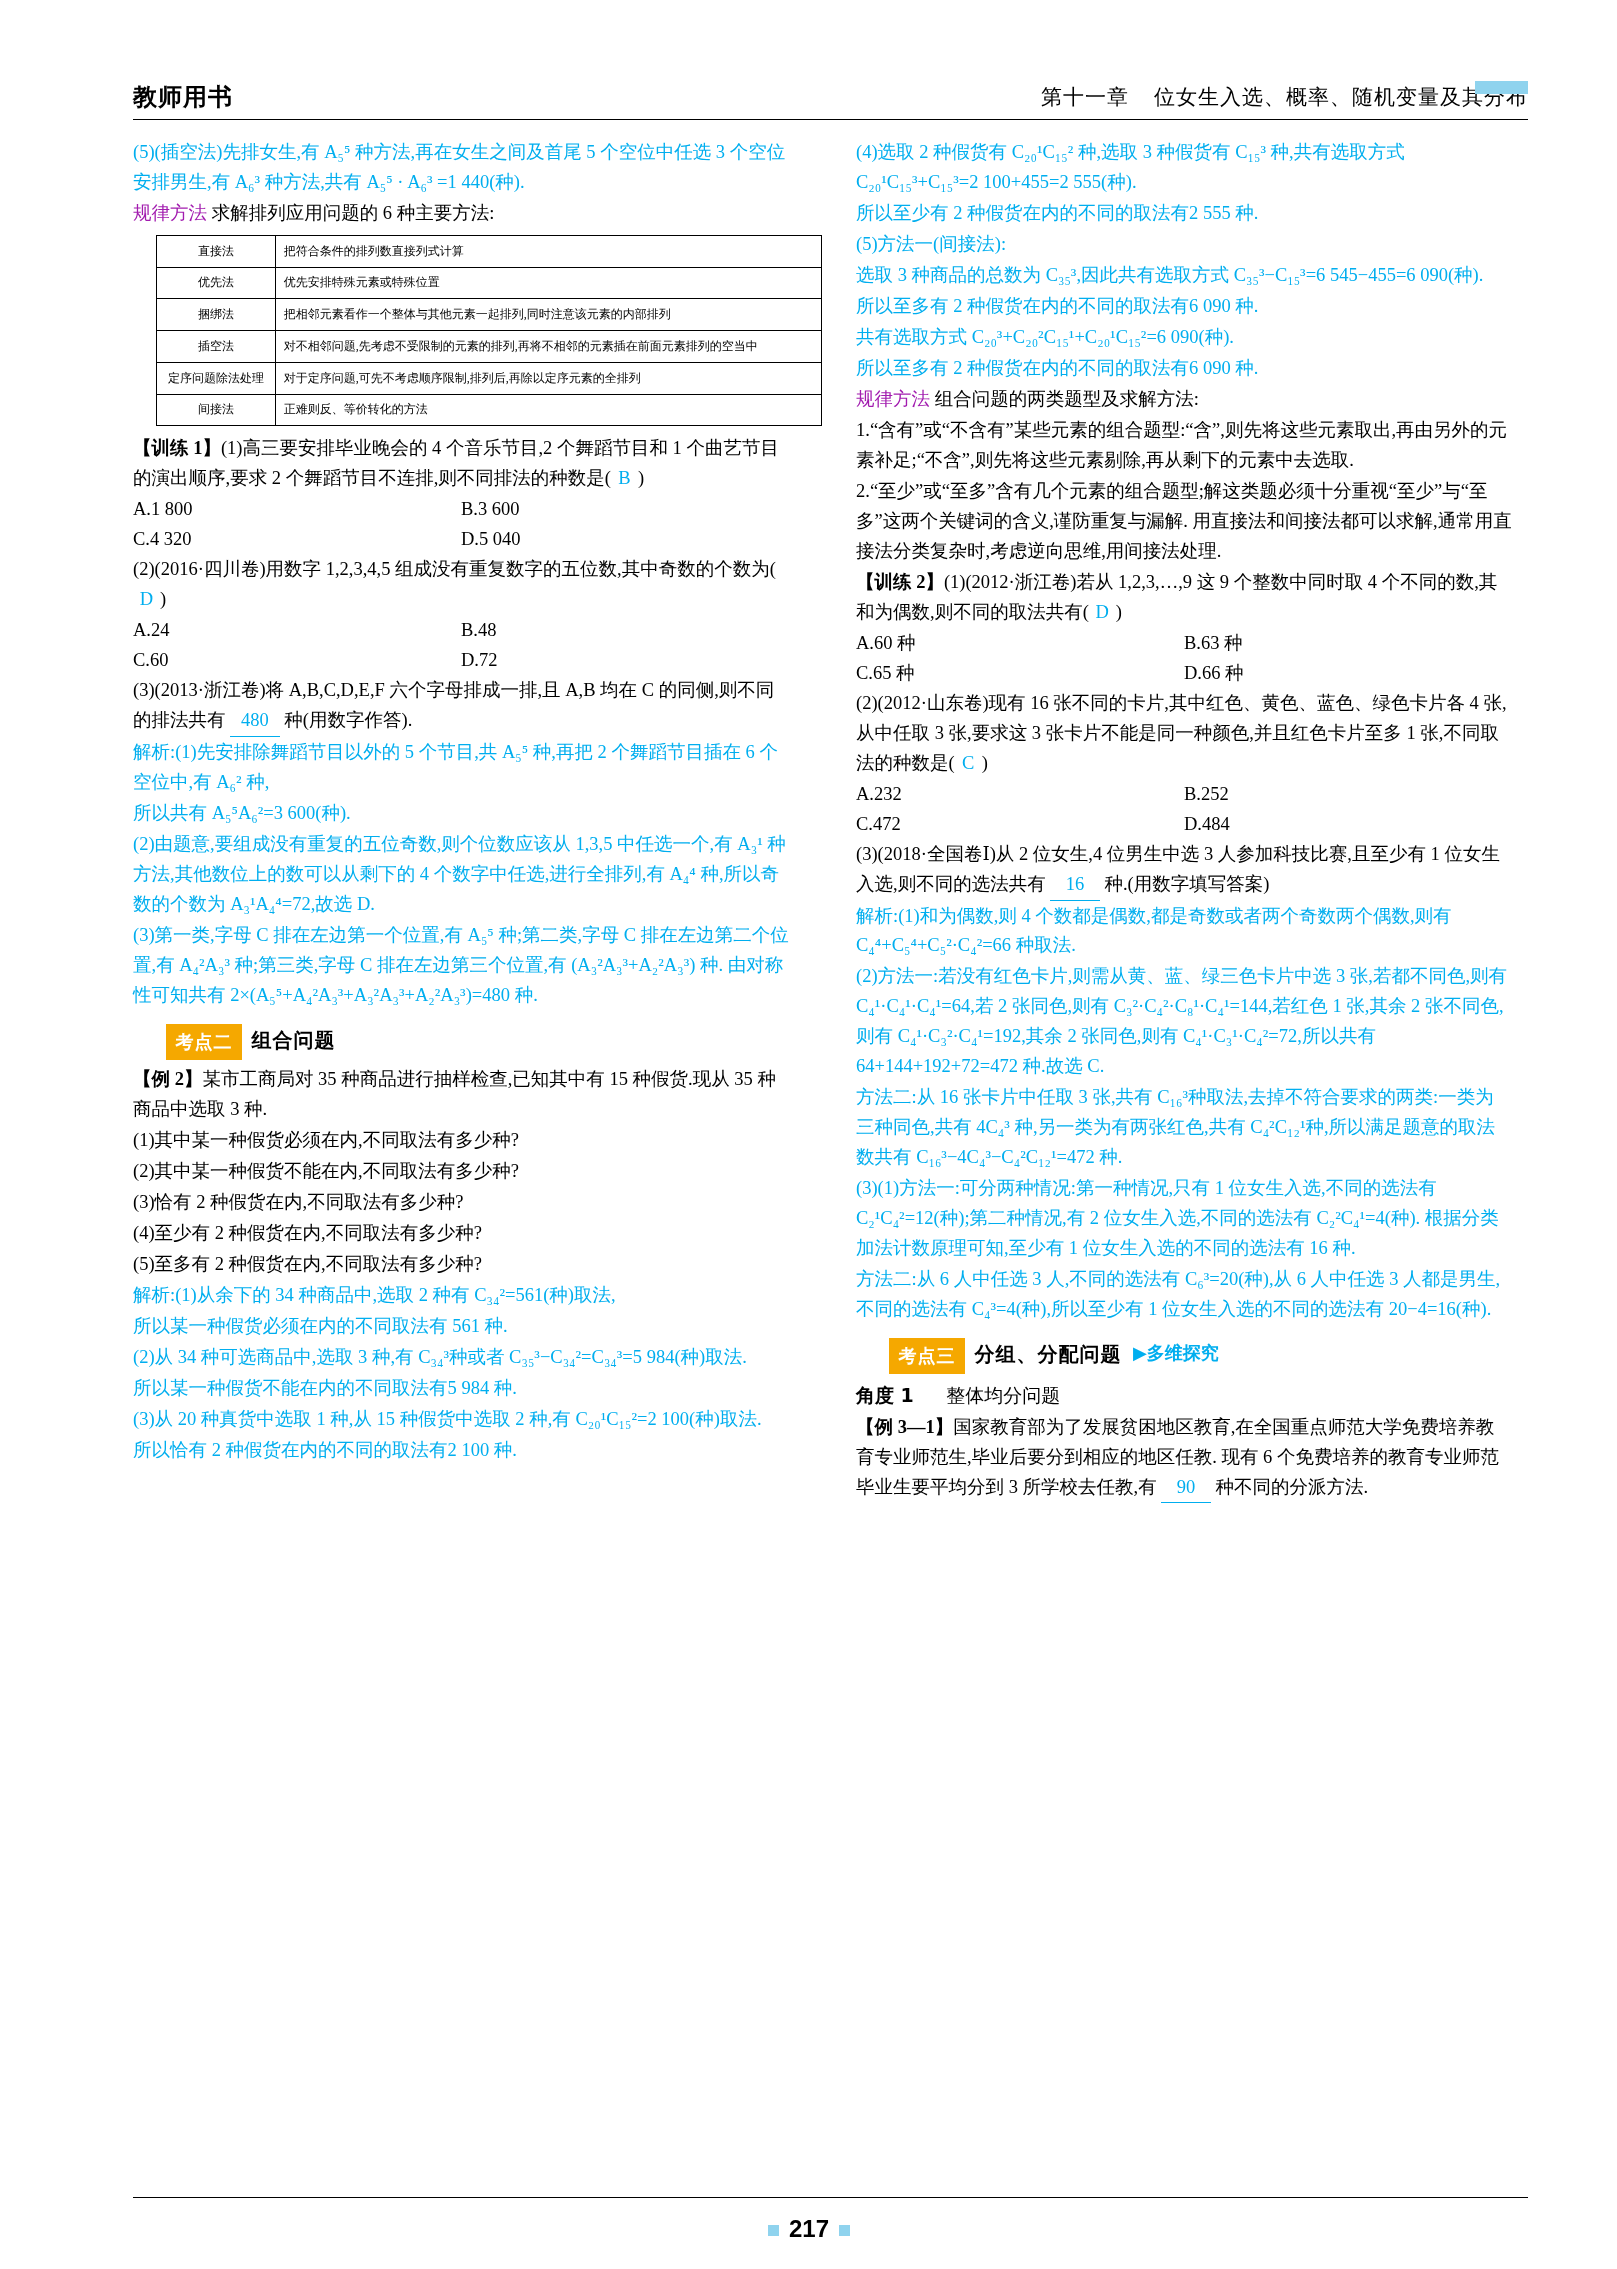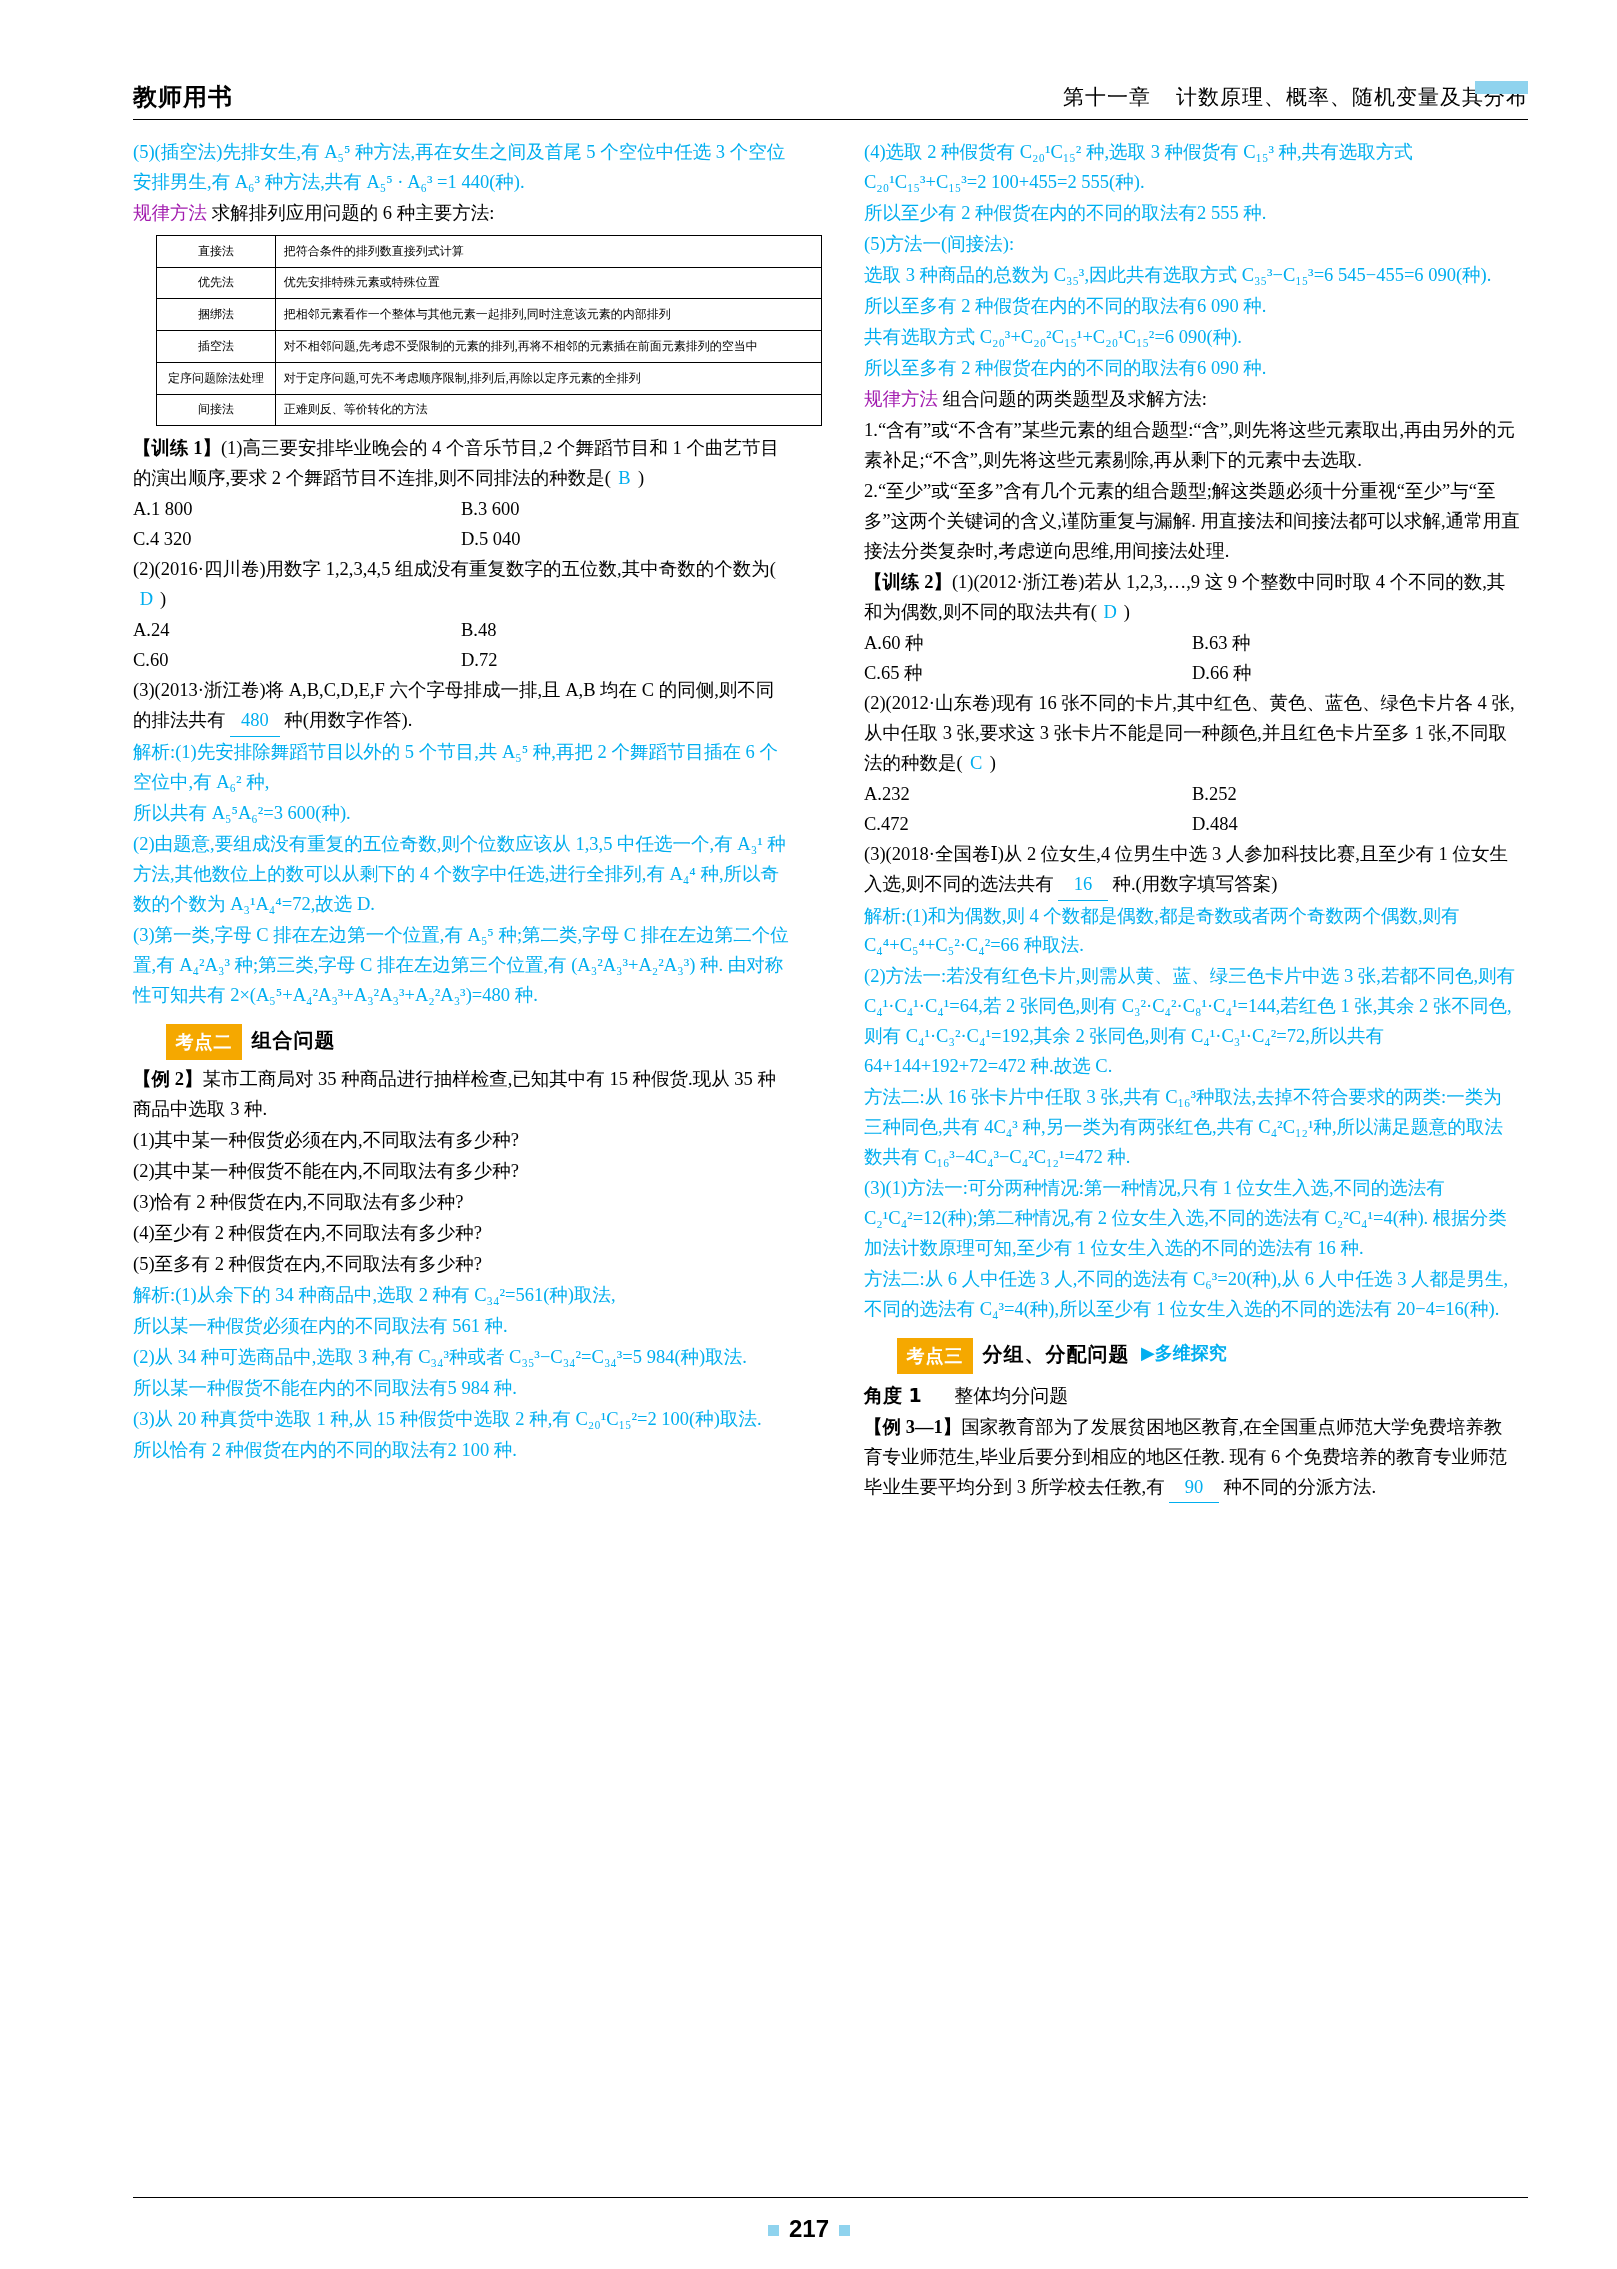--- a/index.html
+++ b/index.html
@@ -44,21 +44,21 @@
   }
   .header-rule{
     position:absolute;left:0;right:0;top:38px;
     border-bottom:1.4px solid #000;
   }
   
   .cols{
     position:relative;
     margin:13.3px 90px 0 133px;
     display:flex;
-    gap:12px;
+    gap:4px;
   }
   .col{
     width:656px;
     font-size:18.5px;
     line-height:1.62;
   }
   .col.left{padding-right:25px;border-right:0px solid #ccc;}
   .col.right{padding-left:38px;}
   p{margin:0 0 1px 0;}
   .blue{color:#00aeef;}
@@ -160,21 +160,21 @@
   }
 </style>
 </head>
 <body>
 
 <div class="page">
 
   <div class="header">
     <div class="header-left">教师用书</div>
     <div class="header-right">
-      <span class="chapnum">第十一章</span><span>计数原理、概率、随机变量及其分布</span>
+      <span class="chapnum">第十一章</span><span>位女生入选、概率、随机变量及其分布</span>
     </div>
     <div class="header-bar"></div>
     <div class="header-rule"></div>
   </div>
 
   <div class="cols">
 
     <div class="col left">
 
       <p class="blue">(5)(插空法)先排女生,有 A₅⁵ 种方法,再在女生之间及首尾 5 个空位中任选 3 个空位安排男生,有 A₆³ 种方法,共有 A₅⁵ · A₆³ =1 440(种).</p>

